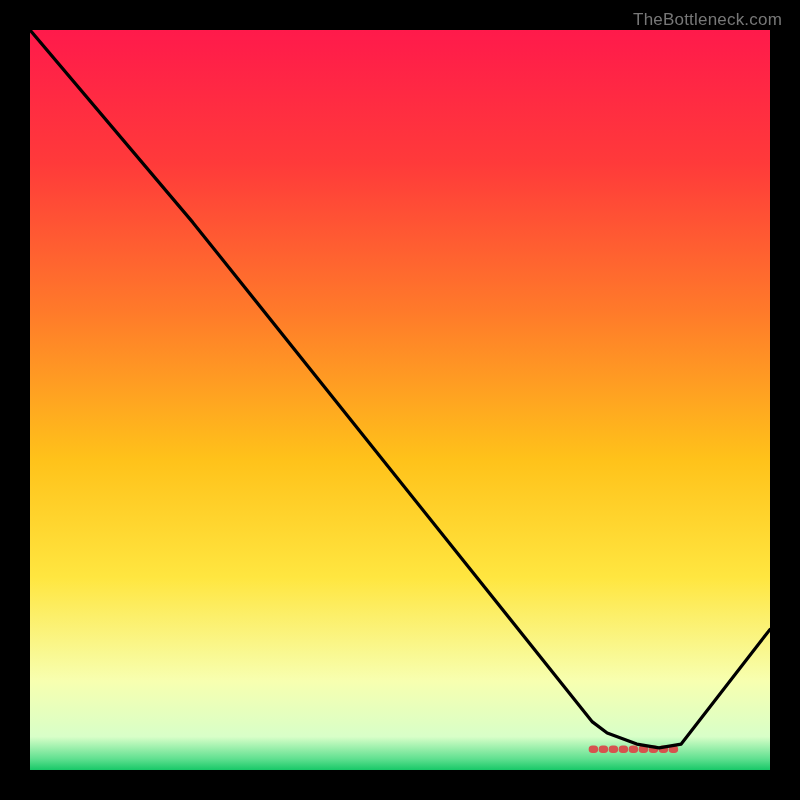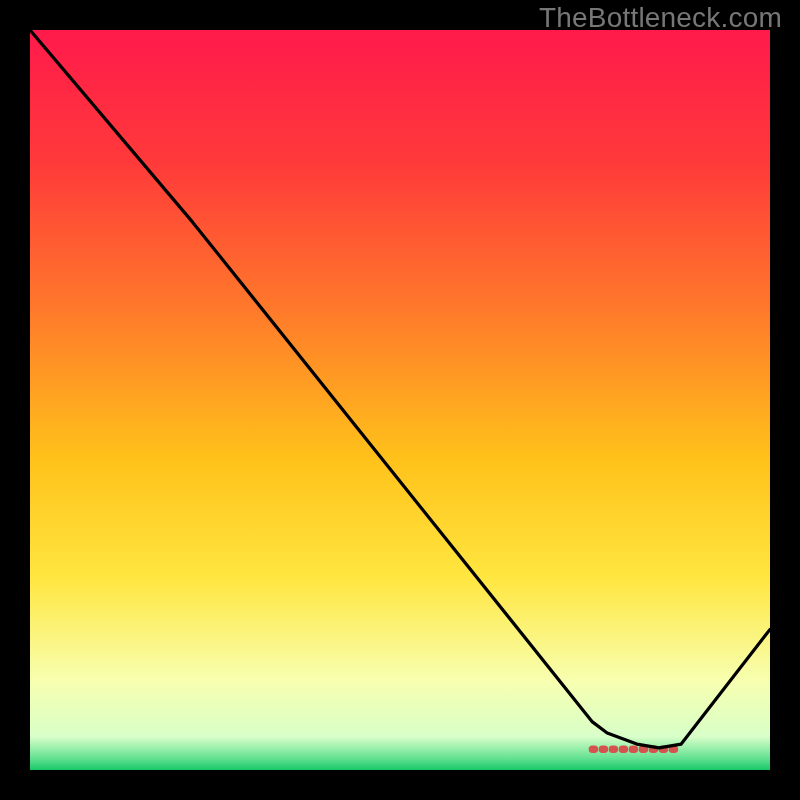--- a/index.html
+++ b/index.html
@@ -11,24 +11,24 @@
     font-family: Arial, Helvetica, sans-serif;
     overflow: hidden;
   }
   .stage {
     position: relative;
     width: 800px;
     height: 800px;
   }
   .attribution {
     position: absolute;
-    top: 2px;
+    top: 10px;
     right: 18px;
     color: #777;
-    font-size: 28px;
+    font-size: 17px;
     font-weight: 500;
     letter-spacing: 0.2px;
   }
   .plot {
     position: absolute;
     left: 30px;
     top: 30px;
     width: 740px;
     height: 740px;
     overflow: hidden;

